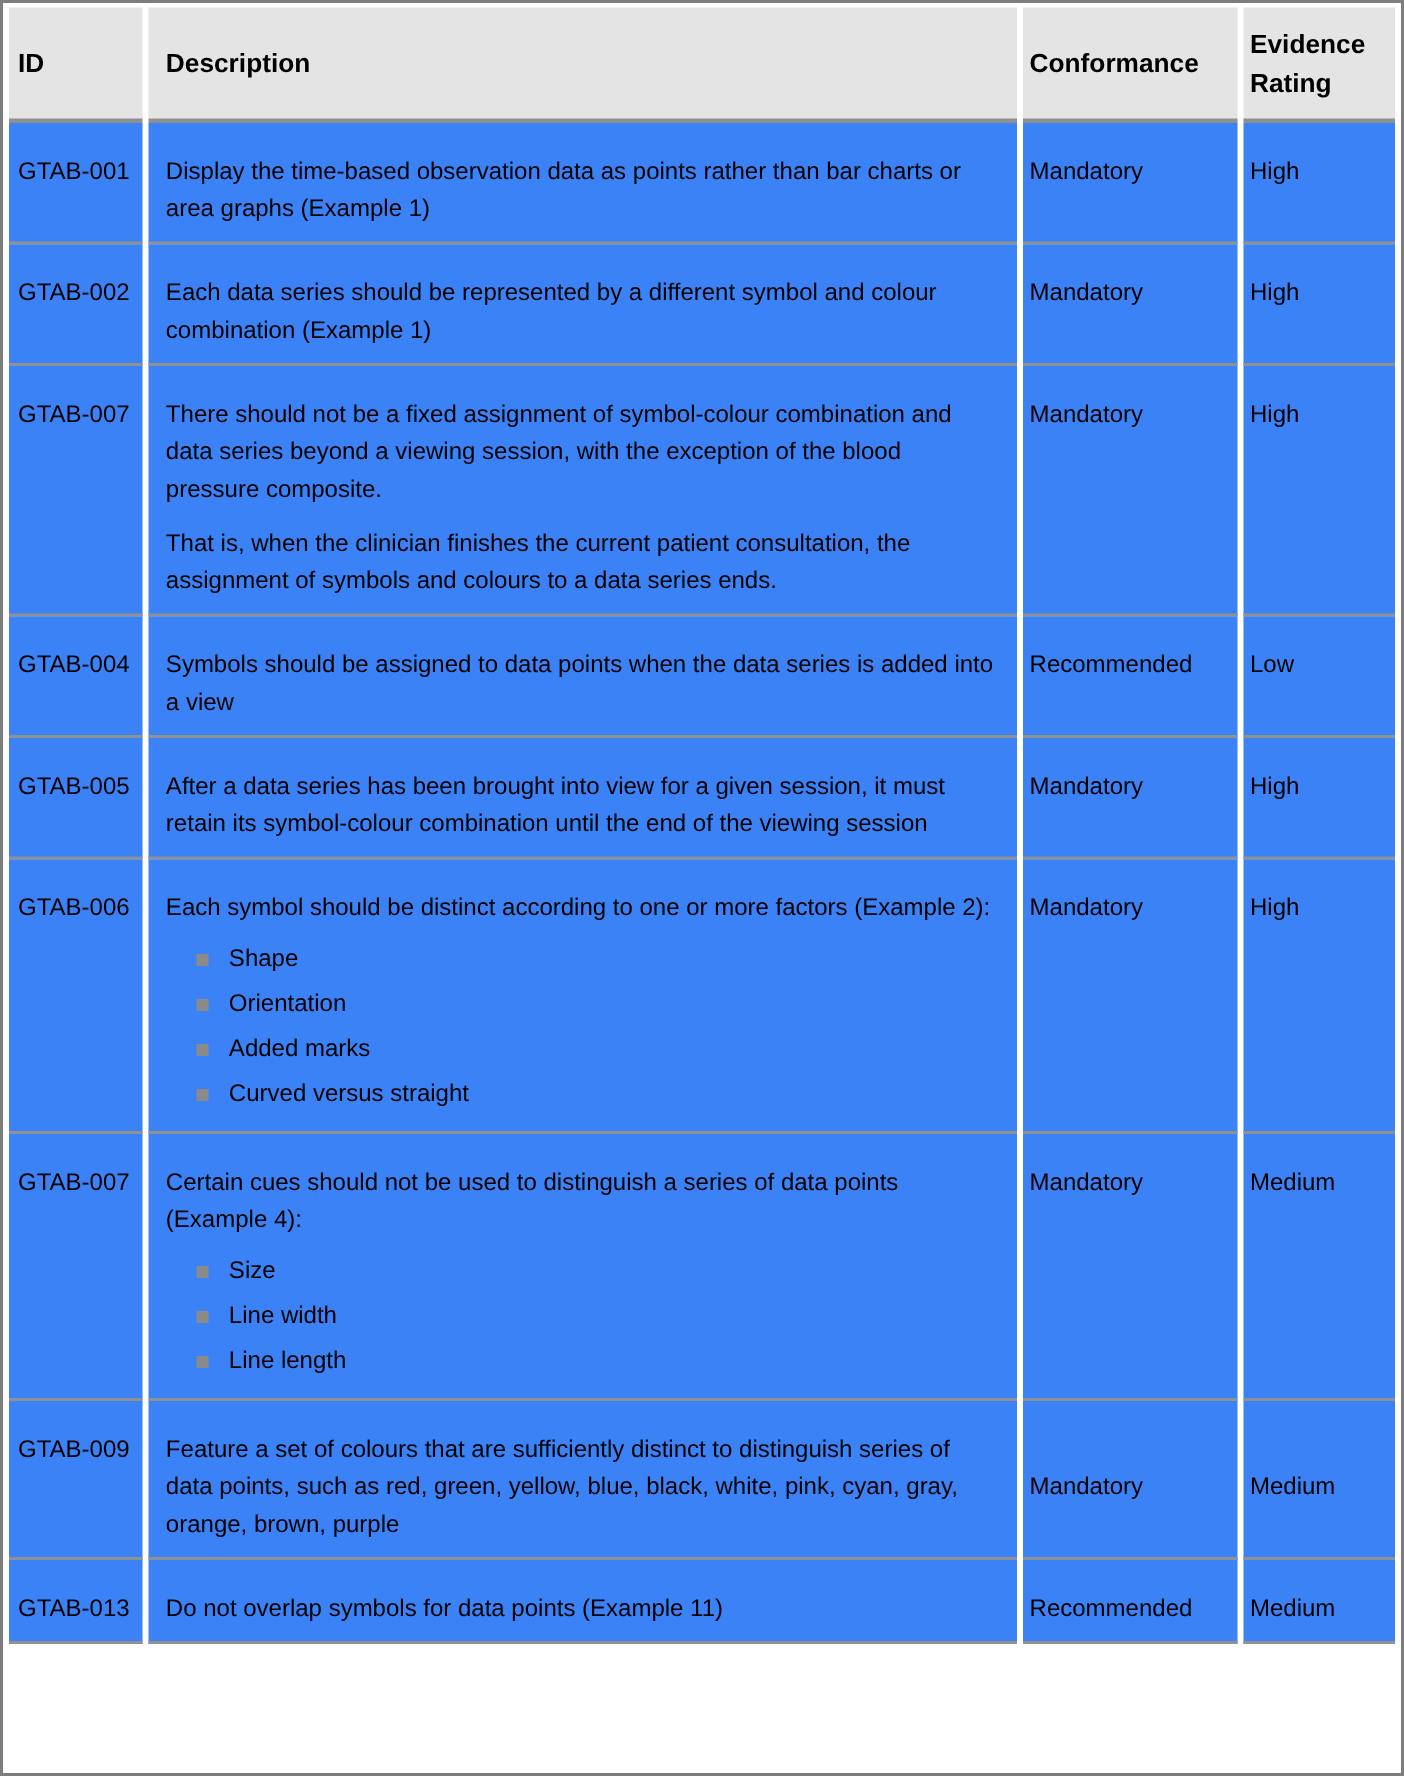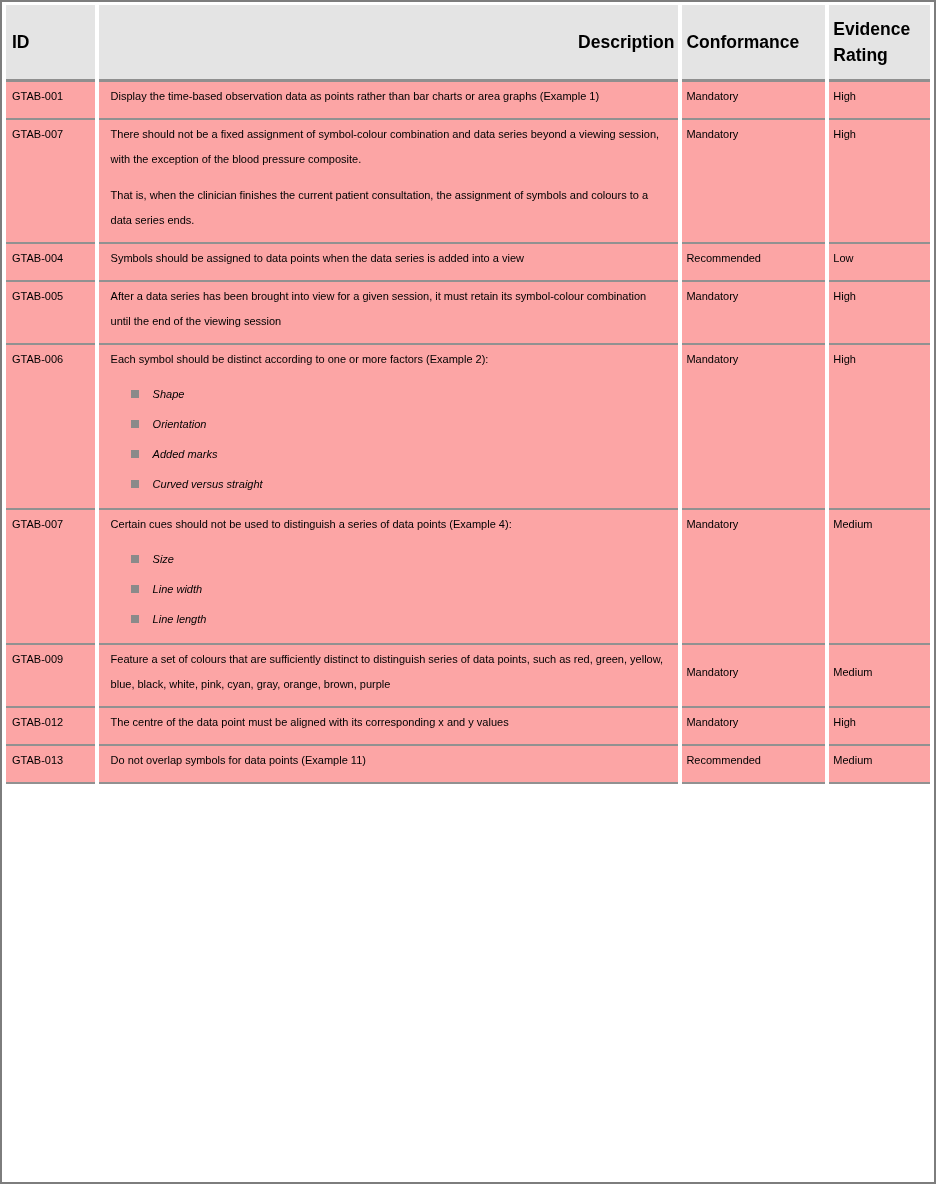--- a/index.html
+++ b/index.html
@@ -31,46 +31,45 @@
     background:#e4e4e4;
     text-align:left;
     vertical-align:middle;
     font-size:17.5px;
     font-weight:bold;
     line-height:26px;
     padding:11px 4px 11px 4px;
     border-bottom:3px solid #8f8f8f;
   }
   thead th.h-id{padding-left:6px;}
-  thead th.h-desc{padding-left:12px;text-align:right;}
+  thead th.h-desc{padding-left:12px;}
 
   tbody td{
-    background:#fca5a5;
+    background:#3b82f6;
     vertical-align:top;
-    font-size:11px;
+    font-size:16px;
     line-height:25px;
-    padding:2px 4px 9px 4px;
+    padding:20px 4px 9px 4px;
     border-bottom:2px solid #919191;
   }
   tbody tr.valign-middle td.cell-conf,
   tbody tr.valign-middle td.cell-evid{vertical-align:middle;}
   td.cell-id{padding-left:6px;white-space:nowrap;}
   td.cell-desc{padding-left:12px;padding-right:14px;}
   td.cell-desc p{margin:0;}
   td.cell-desc p + p{margin-top:11px;}
   td.cell-desc ul{
     list-style:none;
     margin:7px 0 0 0;
     padding:0 0 0 20px;
   }
   td.cell-desc li{
     line-height:30px;
     position:relative;
     padding-left:22px;
-    font-style:italic;
   }
   .bullet-sq{
     position:absolute;left:0;top:11px;
     width:8px;height:8px;
     background:#8a8a8a;
     display:inline-block;
   }
 </style>
 </head>
 <body>
@@ -89,20 +88,28 @@
         <th class="h-desc">Description</th>
         <th class="h-conf">Conformance</th>
         <th class="h-evid">Evidence Rating</th>
       </tr>
     </thead>
     <tbody id="rows-body">
         <tr class="valign-top">
     <td class="cell-id">GTAB-001</td>
     <td class="cell-desc">
             <p>Display the time-based observation data as points rather than bar charts or area graphs (Example 1)</p>
+          </td>
+    <td class="cell-conf">Mandatory</td>
+    <td class="cell-evid">High</td>
+  </tr>
+        <tr class="valign-top">
+    <td class="cell-id">GTAB-002</td>
+    <td class="cell-desc">
+            <p>Each data series should be represented by a different symbol and colour combination (Example 1)</p>
           </td>
     <td class="cell-conf">Mandatory</td>
     <td class="cell-evid">High</td>
   </tr>
         <tr class="valign-top">
     <td class="cell-id">GTAB-007</td>
     <td class="cell-desc">
             <p>There should not be a fixed assignment of symbol-colour combination and data series beyond a viewing session, with the exception of the blood pressure composite.</p>
             <p>That is, when the clinician finishes the current patient consultation, the assignment of symbols and colours to a data series ends.</p>
           </td>
@@ -154,28 +161,20 @@
   </tr>
         <tr class="valign-middle">
     <td class="cell-id">GTAB-009</td>
     <td class="cell-desc">
             <p>Feature a set of colours that are sufficiently distinct to distinguish series of data points, such as red, green, yellow, blue, black, white, pink, cyan, gray, orange, brown, purple</p>
           </td>
     <td class="cell-conf">Mandatory</td>
     <td class="cell-evid">Medium</td>
   </tr>
         <tr class="valign-top">
-    <td class="cell-id">GTAB-012</td>
-    <td class="cell-desc">
-            <p>The centre of the data point must be aligned with its corresponding x and y values</p>
-          </td>
-    <td class="cell-conf">Mandatory</td>
-    <td class="cell-evid">High</td>
-  </tr>
-        <tr class="valign-top">
     <td class="cell-id">GTAB-013</td>
     <td class="cell-desc">
             <p>Do not overlap symbols for data points (Example 11)</p>
           </td>
     <td class="cell-conf">Recommended</td>
     <td class="cell-evid">Medium</td>
   </tr>
       </tbody>
   </table>
 </div>

